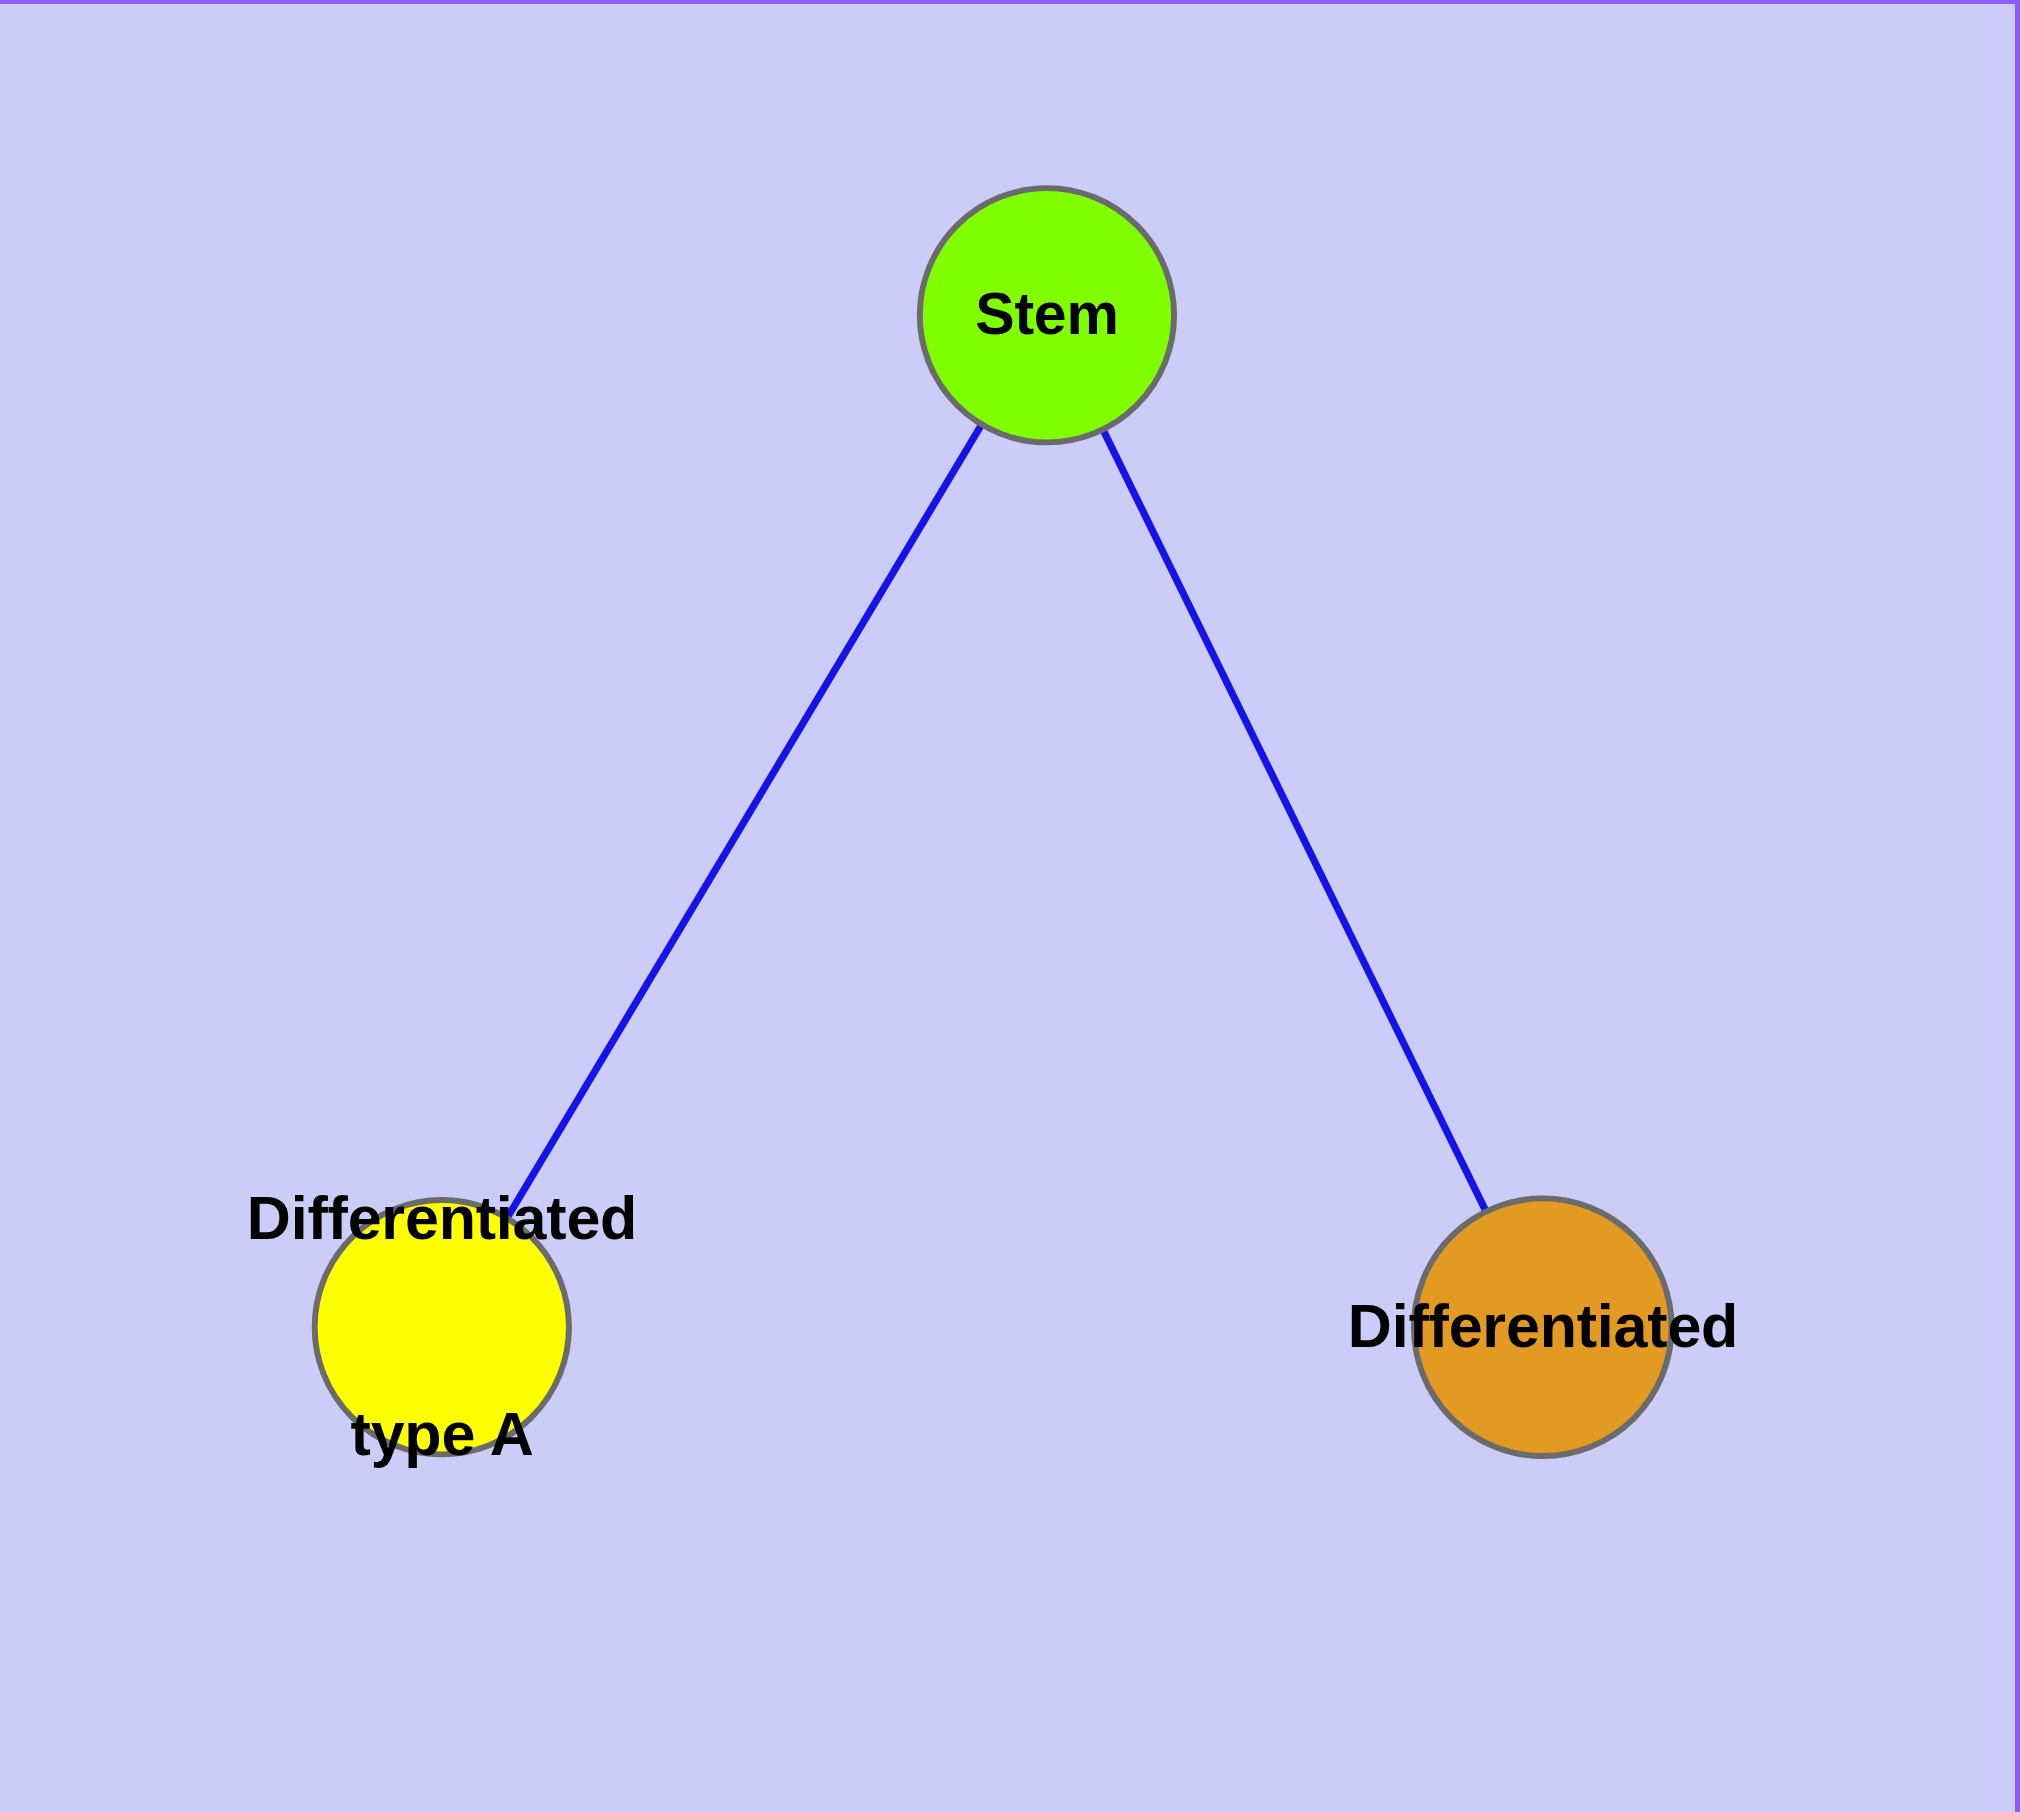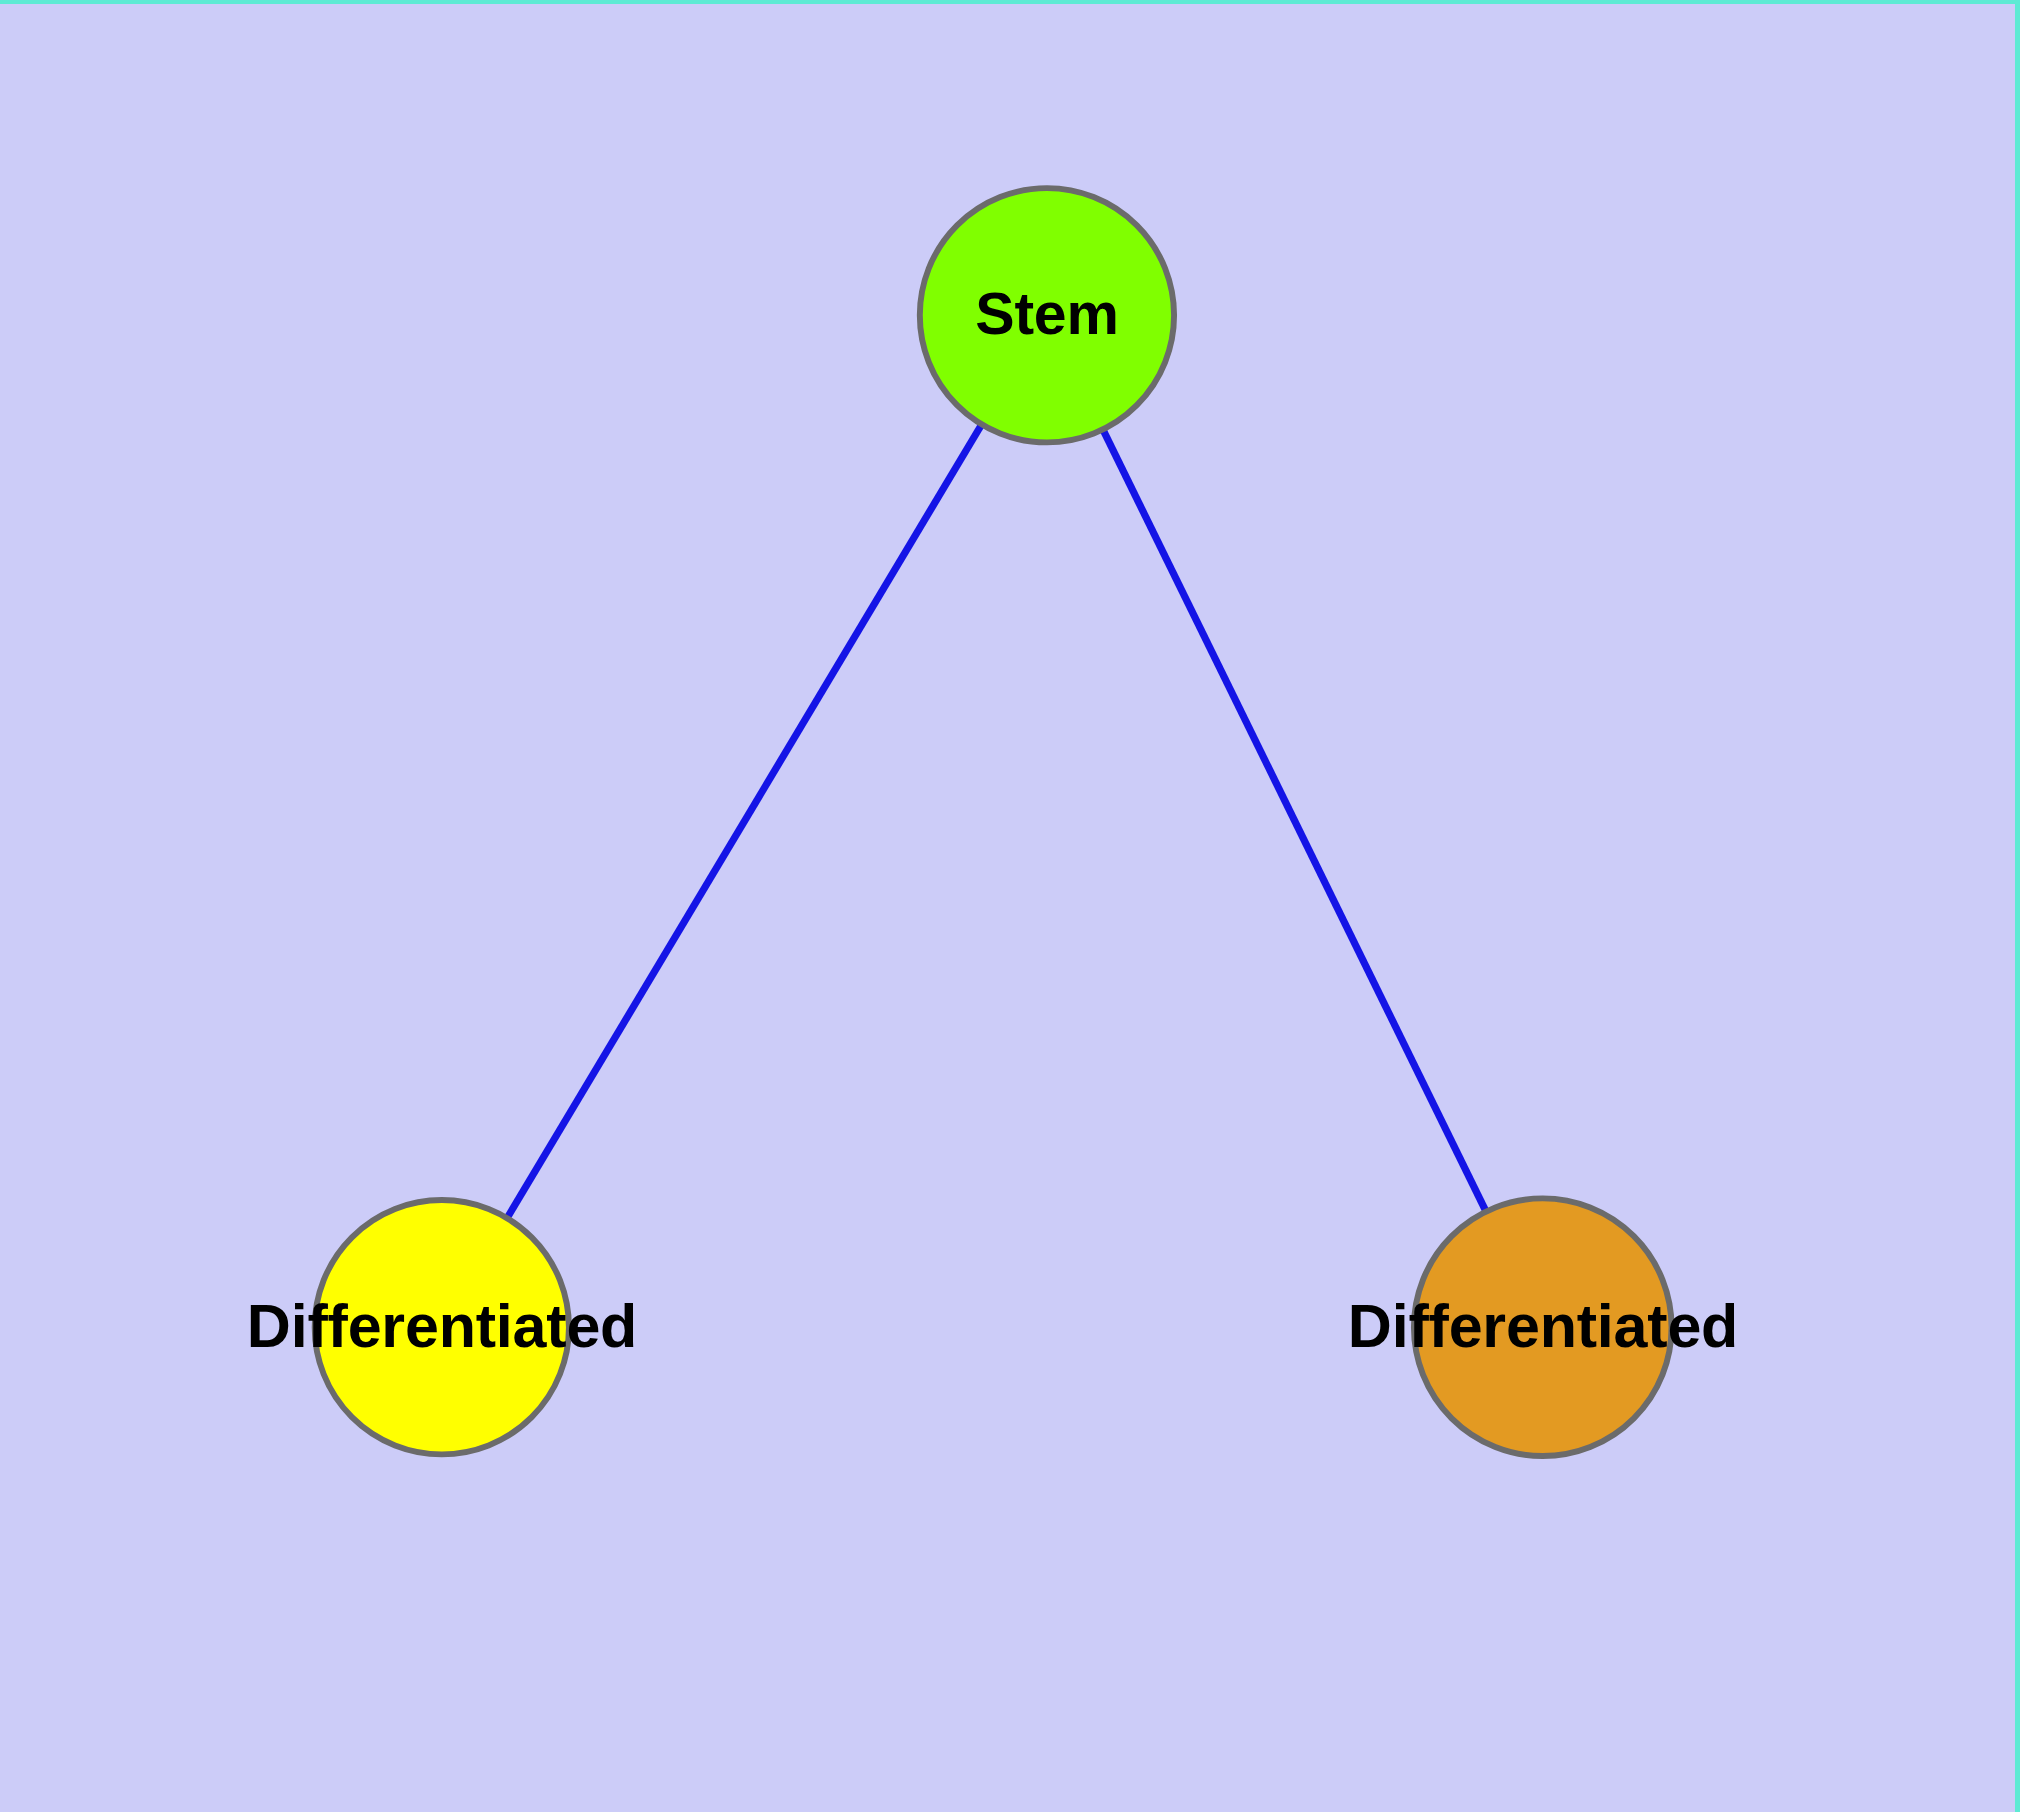--- a/index.html
+++ b/index.html
@@ -66,38 +66,39 @@
   #label-diffB {
     font-size: 61px;
     left: 1543px;
     top: 1327px;
     transform: translate(-50%, -50%);
   }
 </style>
 </head>
 <body>
 
-<div id="canvas" style="background: #5eead4;">
+<div id="canvas" style="background: #8b5cf6;">
   <div id="plot-area" style="background: rgb(204, 204, 248);"></div>
 
   <svg class="graph-svg" viewBox="0 0 2384 2138">
     <g>
       <line class="edge-line" x1="1161.0953532960589" y1="495.588442807431" x2="595.4178734171629" y2="1441.5533041175174" stroke="#1414e6" stroke-width="8.5"></line>
       <line class="edge-line" x1="1298.3569556068903" y1="501.3131709309865" x2="1755.323107817966" y2="1433.992804674618" stroke="#1414e6" stroke-width="8.5"></line>
     </g>
     <g>
       <circle class="node-circle" cx="1235" cy="372" r="150" fill="#80ff00" stroke="#6b6b6b" stroke-width="7"></circle>
       <circle class="node-circle" cx="521" cy="1566" r="150" fill="#ffff00" stroke="#6b6b6b" stroke-width="7"></circle>
       <circle class="node-circle" cx="1820" cy="1566" r="152" fill="#e39a22" stroke="#6b6b6b" stroke-width="7"></circle>
     </g>
   </svg>
 
   <div id="label-stem" class="node-label">Stem</div>
 
   <div id="label-diffA" class="node-label">
     <div>Differentiated</div>
+    <div>type A</div>
   </div>
 
   <div id="label-diffB" class="node-label">
     <div>Differentiated</div>
   </div>
 </div>
 
 
 </body></html>

